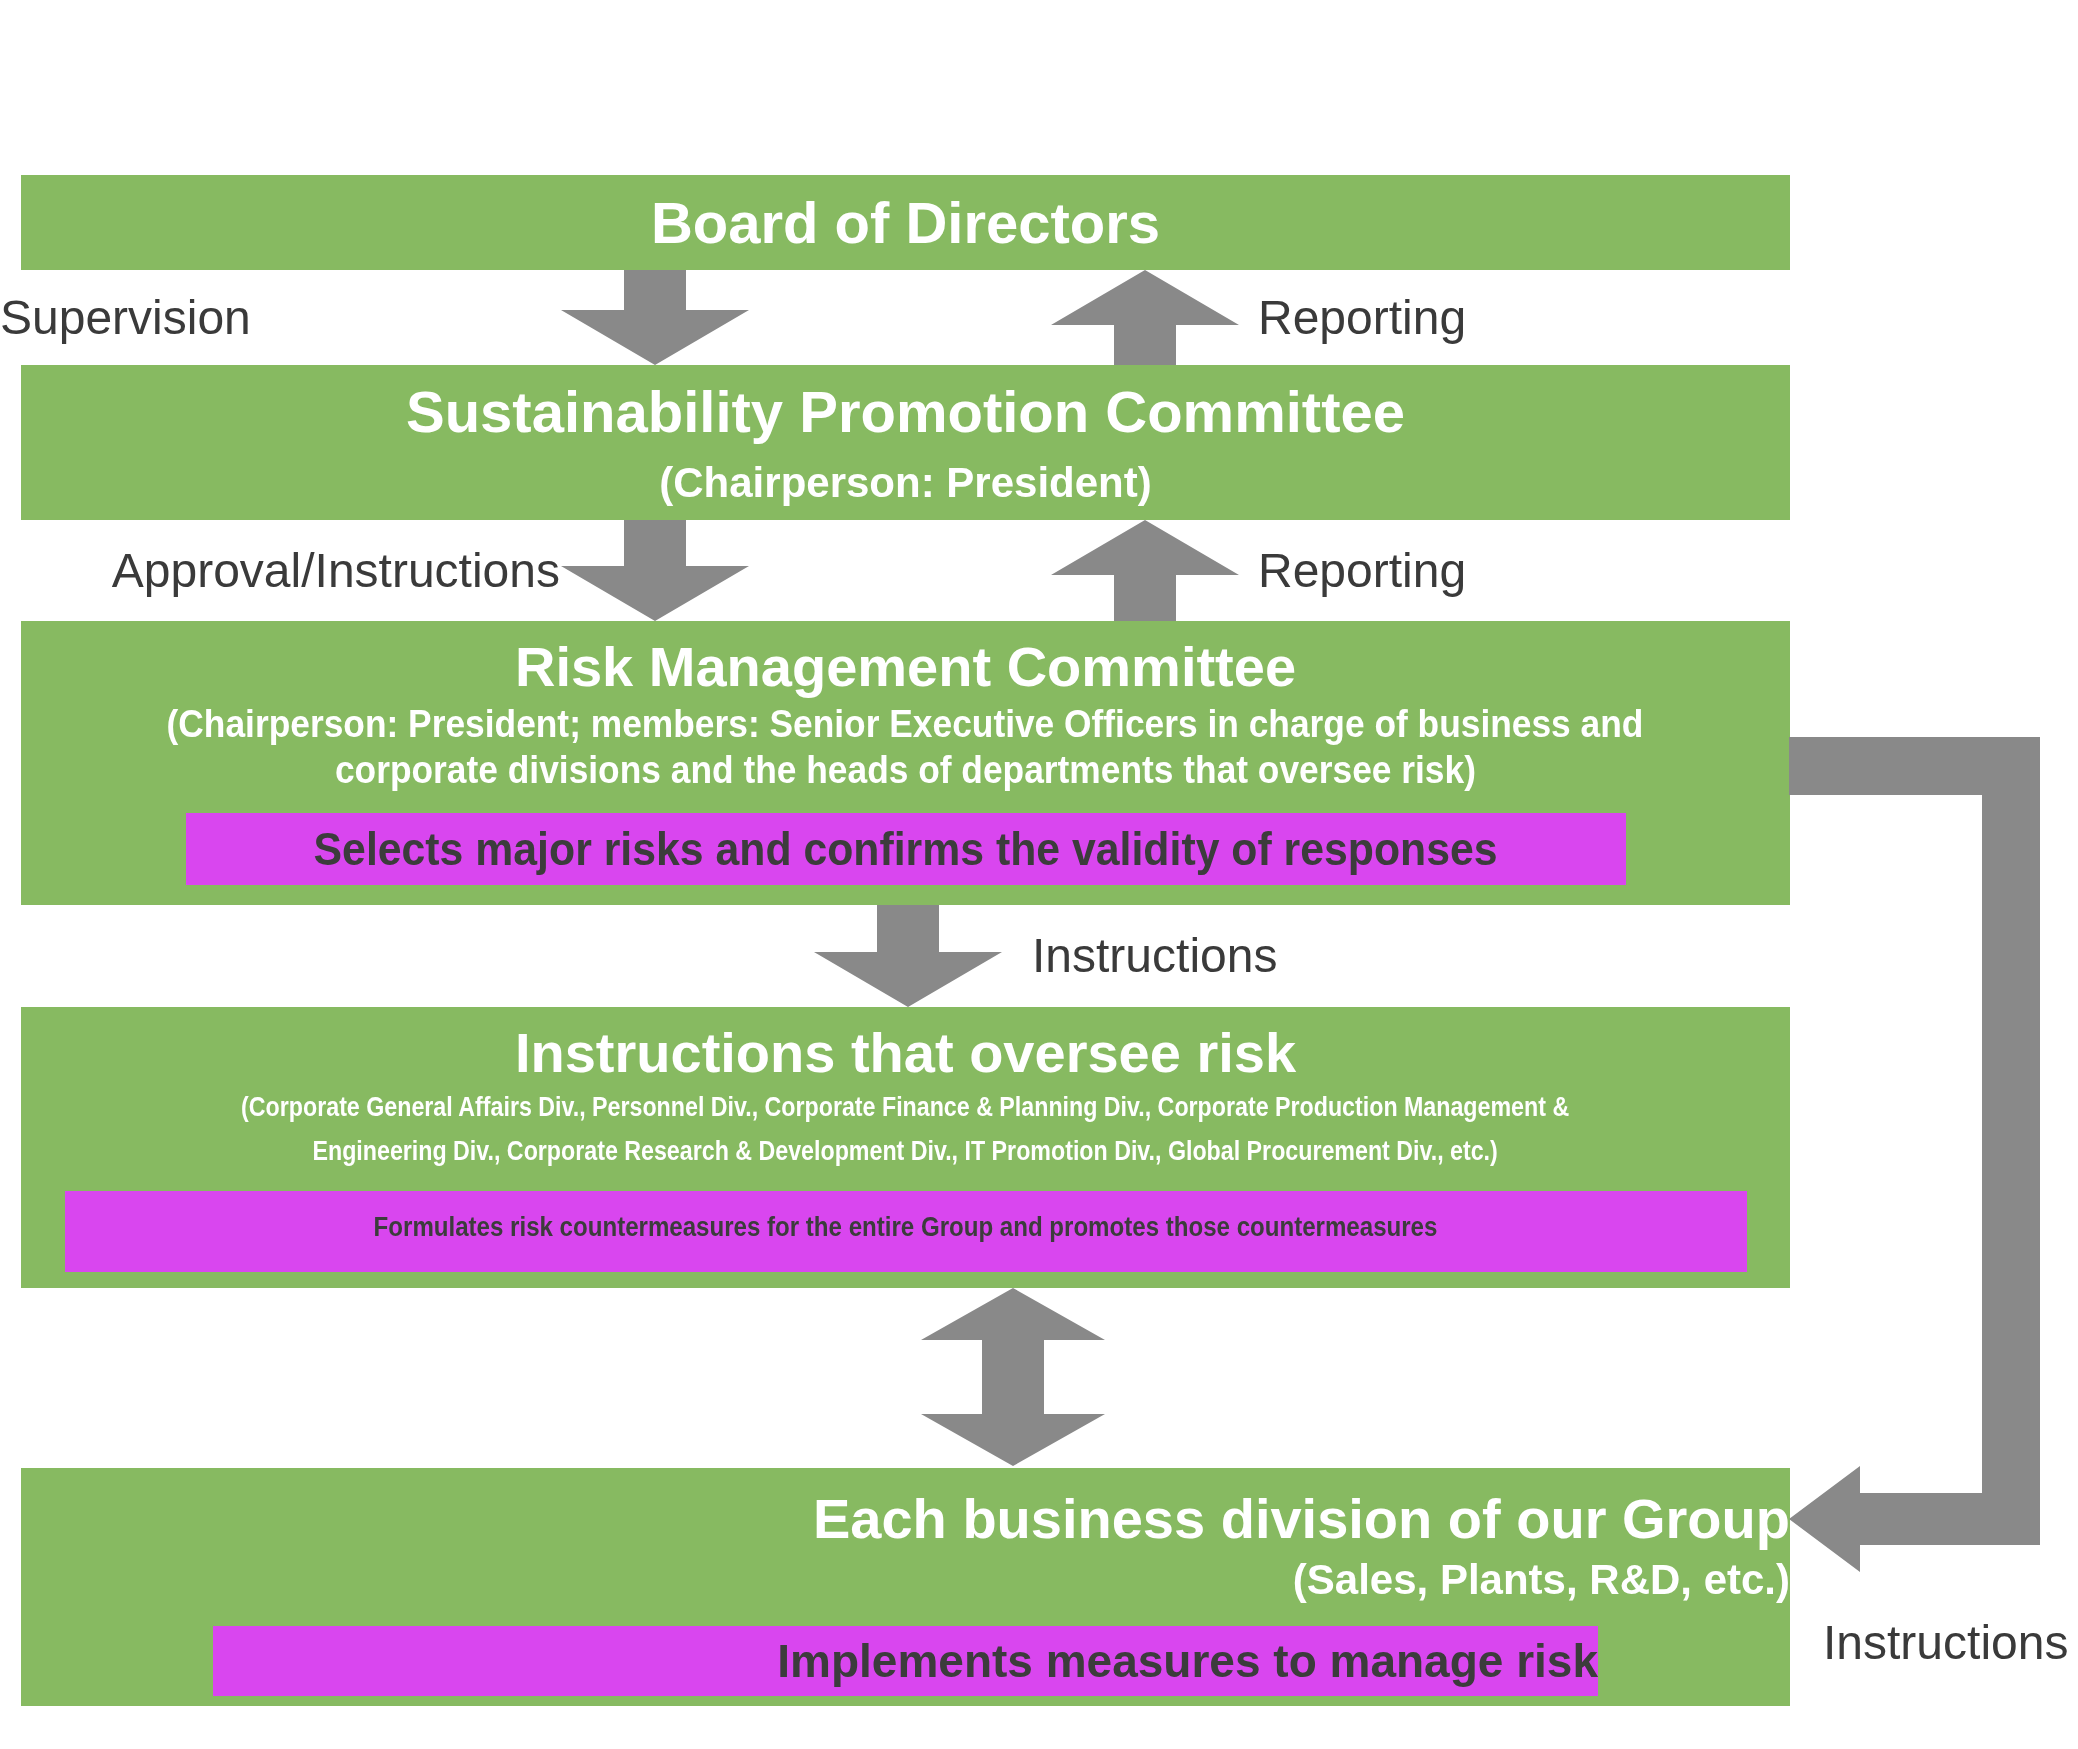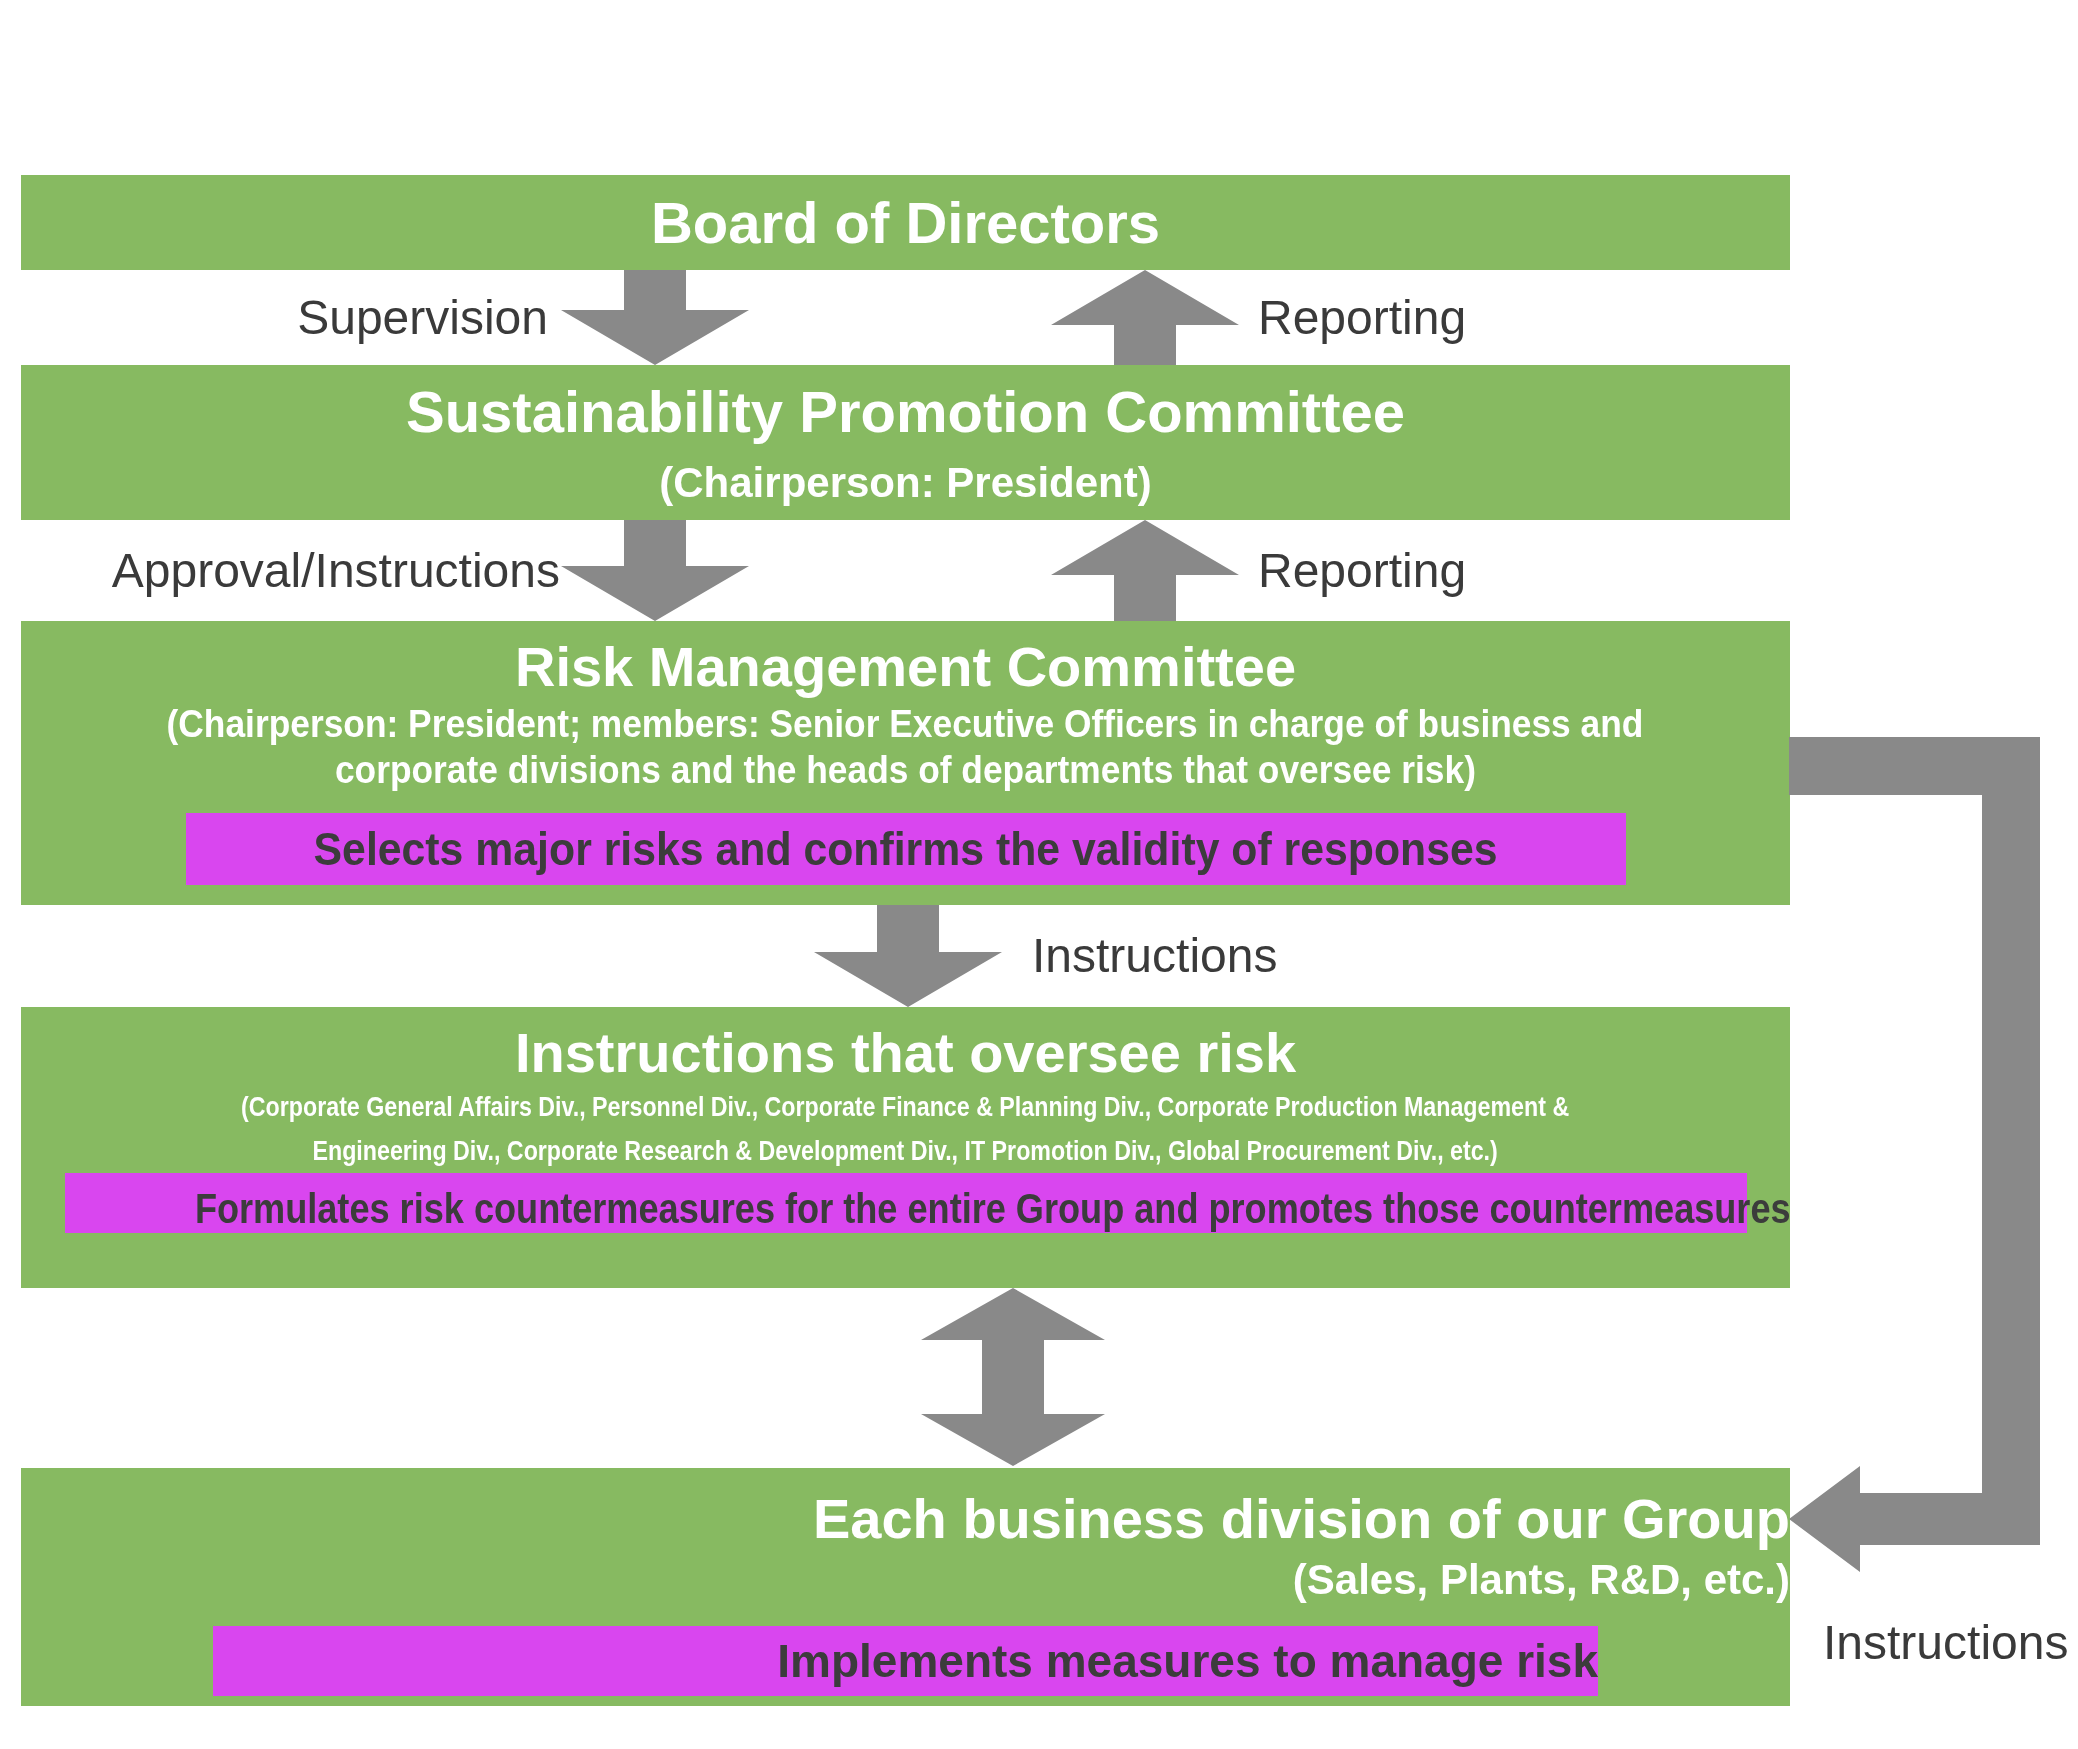--- a/index.html
+++ b/index.html
@@ -37,30 +37,30 @@
   
   #box-risk{top:621px;height:284px;padding-top:12px;}
   #box-risk .title{font-size:56px;line-height:68px;}
   #box-risk .desc{font-size:38px;line-height:46px;}
   #box-risk .inset{margin-top:20px;width:1440px;height:72px;font-size:46px;line-height:72px;}
 
   
   #box-depts{top:1007px;height:281px;padding-top:14px;}
   #box-depts .title{font-size:56px;line-height:64px;}
   #box-depts .desc{font-size:27px;line-height:44px;}
-  #box-depts .inset{width:1682px;height:60px;font-size:42px;line-height:72px;}
+  #box-depts .inset{margin-top:18px;width:1682px;height:81px;font-size:28px;line-height:72px;}
 
   
   #box-business{top:1468px;height:238px;padding-top:22px;text-align:right;}
   #box-business .title{font-size:56px;line-height:58px;}
   #box-business .subtitle{font-size:42px;line-height:48px;margin-top:8px;}
   #box-business .inset{margin-top:22px;width:1385px;height:70px;font-size:46px;line-height:70px;}
 
   
-  #label-supervision{left:0;top:270px;width:548px;height:95px;line-height:95px;text-align:right;}
+  #label-supervision{left:0;top:270px;width:548px;height:95px;line-height:95px;}
   #label-reporting-top{left:1258px;top:270px;height:95px;line-height:95px;}
   #label-approval{left:12px;top:520px;width:548px;height:101px;line-height:101px;text-align:right;}
   #label-reporting-middle{left:1258px;top:520px;height:101px;line-height:101px;}
   #label-instructions-middle{left:1032px;top:905px;height:102px;line-height:102px;}
   #label-coordination{left:1158px;top:1286px;height:182px;line-height:182px;}
   #label-instructions-right{left:1823px;top:1600px;height:85px;line-height:85px;}
 </style>
 </head>
 <body>
 

